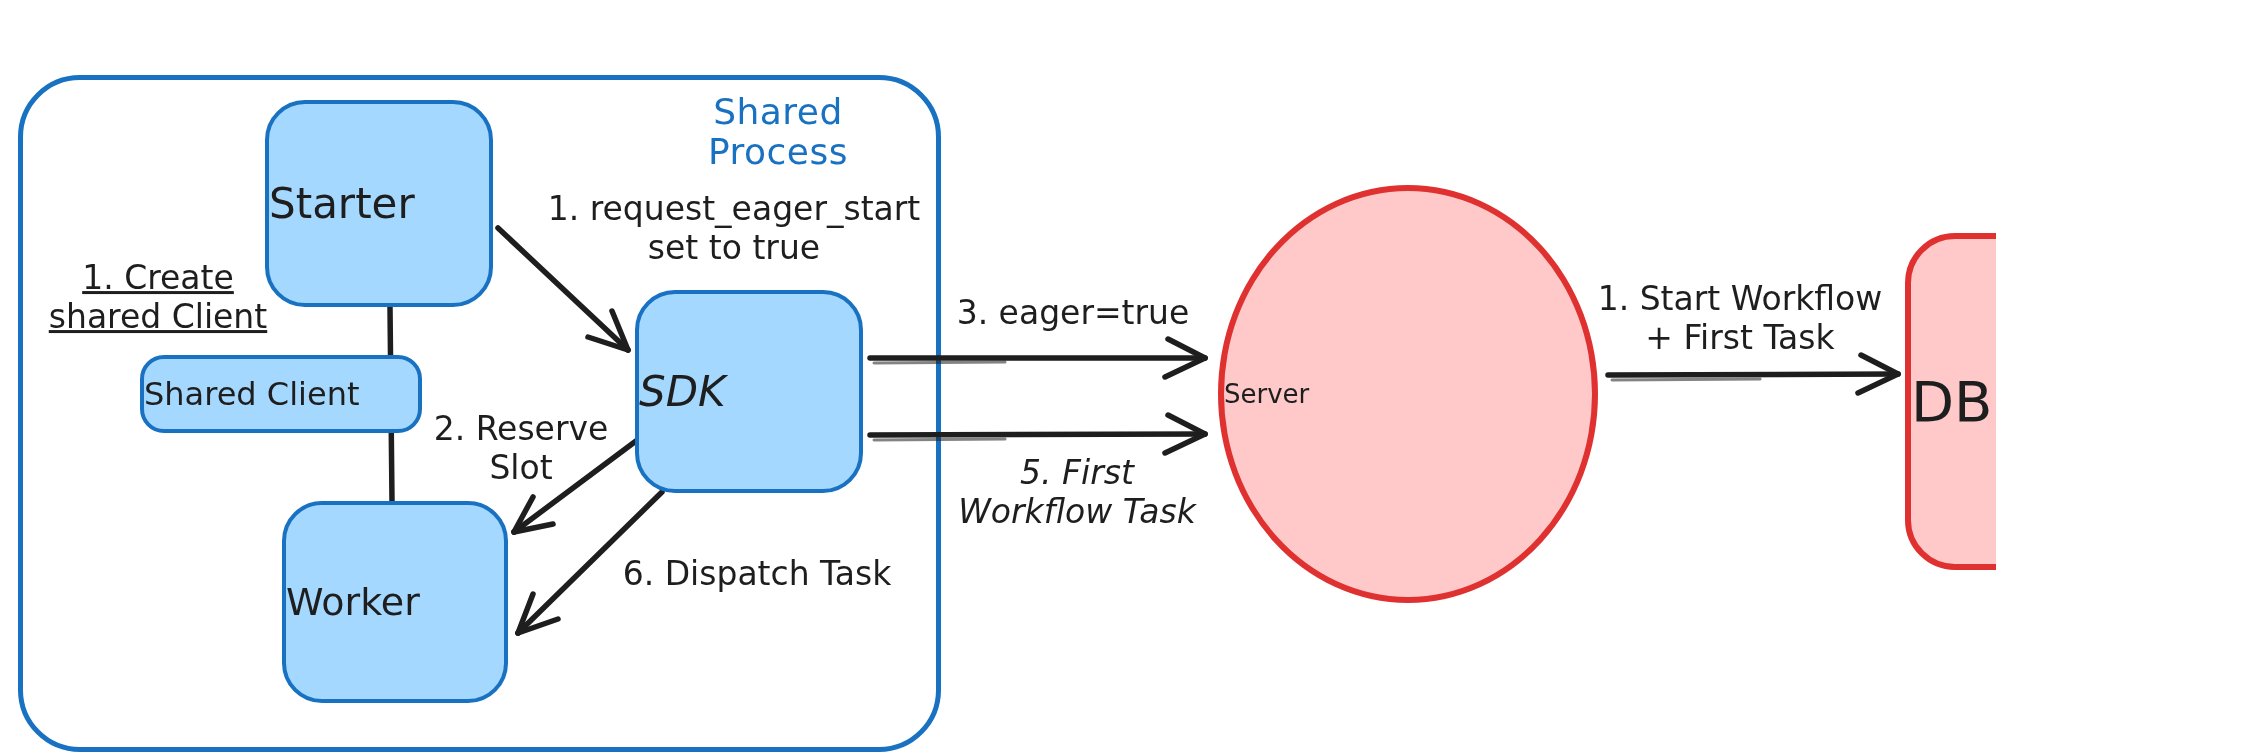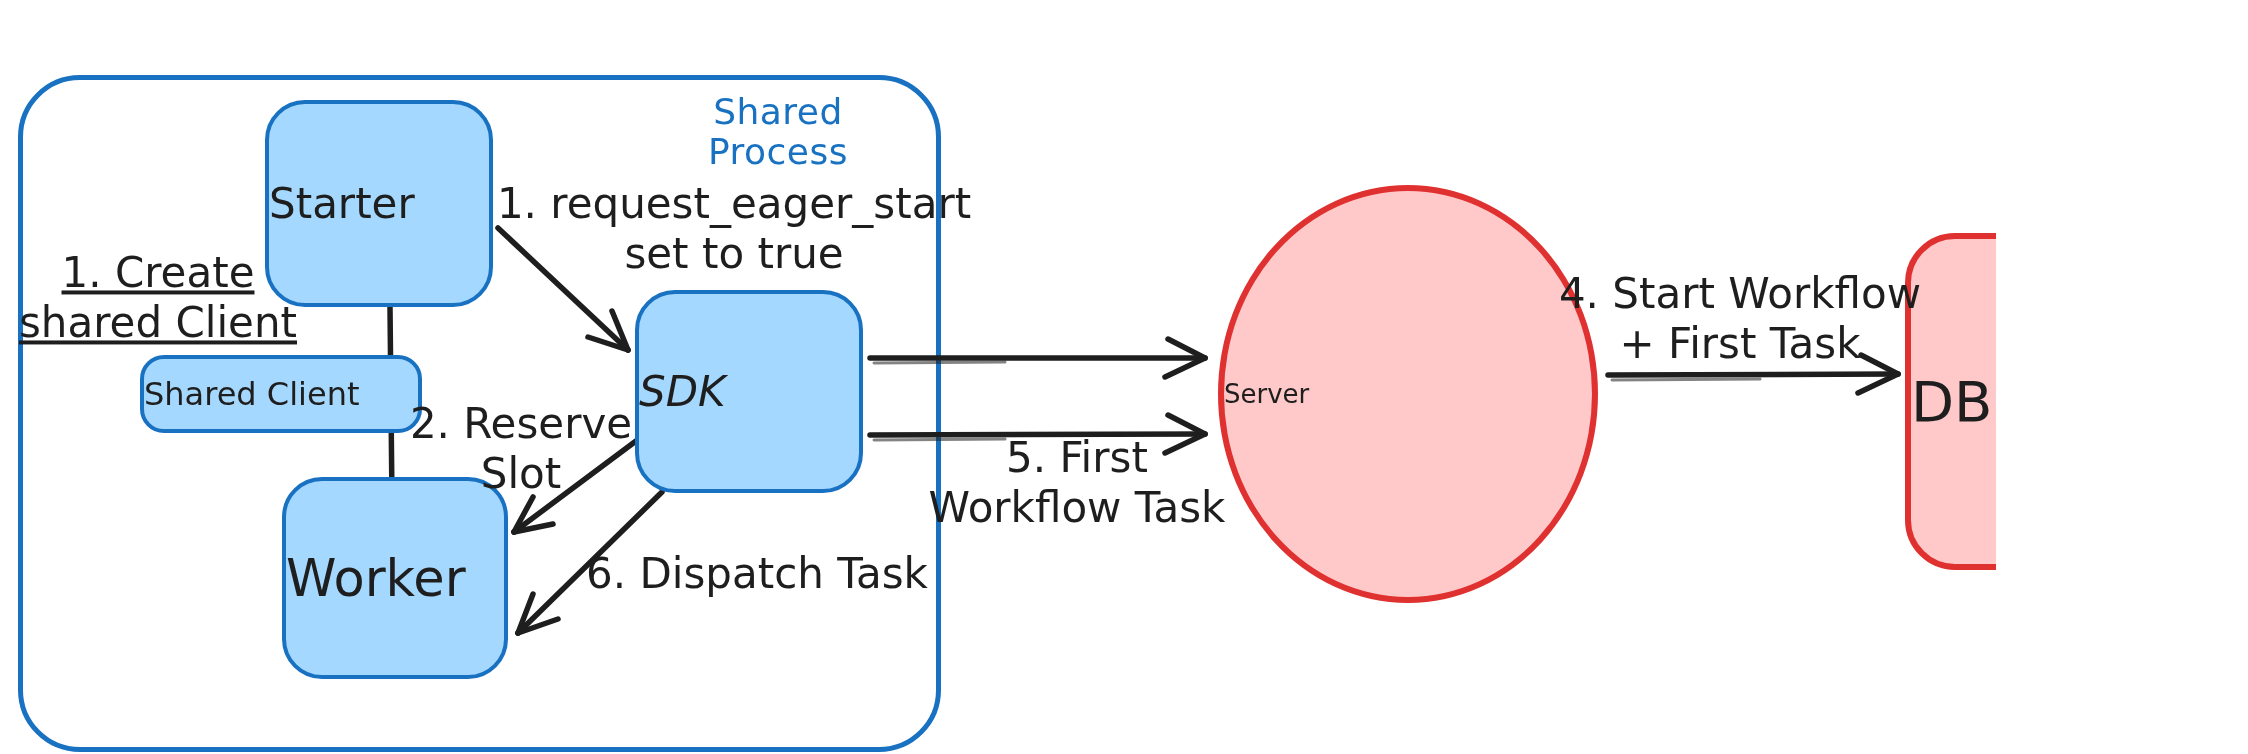--- a/index.html
+++ b/index.html
@@ -59,40 +59,40 @@
     background:var(--blue-fill);
     border:4.5px solid var(--blue-border);
     border-radius:40px;
   }
   .node.red{
     background:var(--red-fill);
     border:6px solid var(--red-border);
   }
   .node-starter{left:265px;top:60px;width:228px;height:207px;font-size:42px;}
   .node-shared-client{left:140px;top:315px;width:282px;height:78px;font-size:32px;border-radius:24px !important;}
-  .node-worker{left:282px;top:437px;width:226px;height:202px;font-size:51px;}
+  .node-worker{left:282px;top:461px;width:226px;height:202px;font-size:38px;}
   .node-sdk{left:635px;top:250px;width:228px;height:203px;font-size:42px;font-style:italic;}
   .node-server{left:1218px;top:145px;width:380px;height:418px;border-radius:50%;font-size:26px;}
   .node-db{left:1905px;top:193px;width:307px;height:337px;border-radius:50px;font-size:56px;}
   
   .note{
     position:absolute;
     transform:translate(-50%,-50%);
     text-align:center;
-    font-size:42px;line-height:1.18;
+    font-size:33px;line-height:1.18;
     white-space:nowrap;
     z-index:4;
     color:var(--ink);
   }
   .note-create{left:158px;top:258px;text-decoration:underline;}
   .note-request{left:734px;top:189px;}
   .note-reserve{left:521px;top:409px;}
   .note-eager{left:1073px;top:273px;}
   .note-start-wf{left:1740px;top:279px;}
-  .note-first-wft{left:1077px;top:443px;}
+  .note-first-wft{left:1077px;top:453px;font-style:italic;}
   .note-dispatch{left:757px;top:534px;}
 </style>
 </head>
 <body>
 
 <div class="canvas">
 
   <div class="process-box"></div>
   <div class="process-label">Shared Process</div>
 
@@ -174,23 +174,26 @@
   <div class="note note-request">
     <div>1. request_eager_start</div>
     <div>set to true</div>
   </div>
 
   <div class="note note-reserve">
     <div>2. Reserve</div>
     <div>Slot</div>
   </div>
 
+  <div class="note note-eager">
+    <div>3. eager=true</div>
+  </div>
 
   <div class="note note-start-wf">
-    <div>4. Start Workflow</div>
+    <div>1. Start Workflow</div>
     <div>+ First Task</div>
   </div>
 
   <div class="note note-first-wft">
     <div>5. First</div>
     <div>Workflow Task</div>
   </div>
 
   <div class="note note-dispatch">
     <div>6. Dispatch Task</div>

